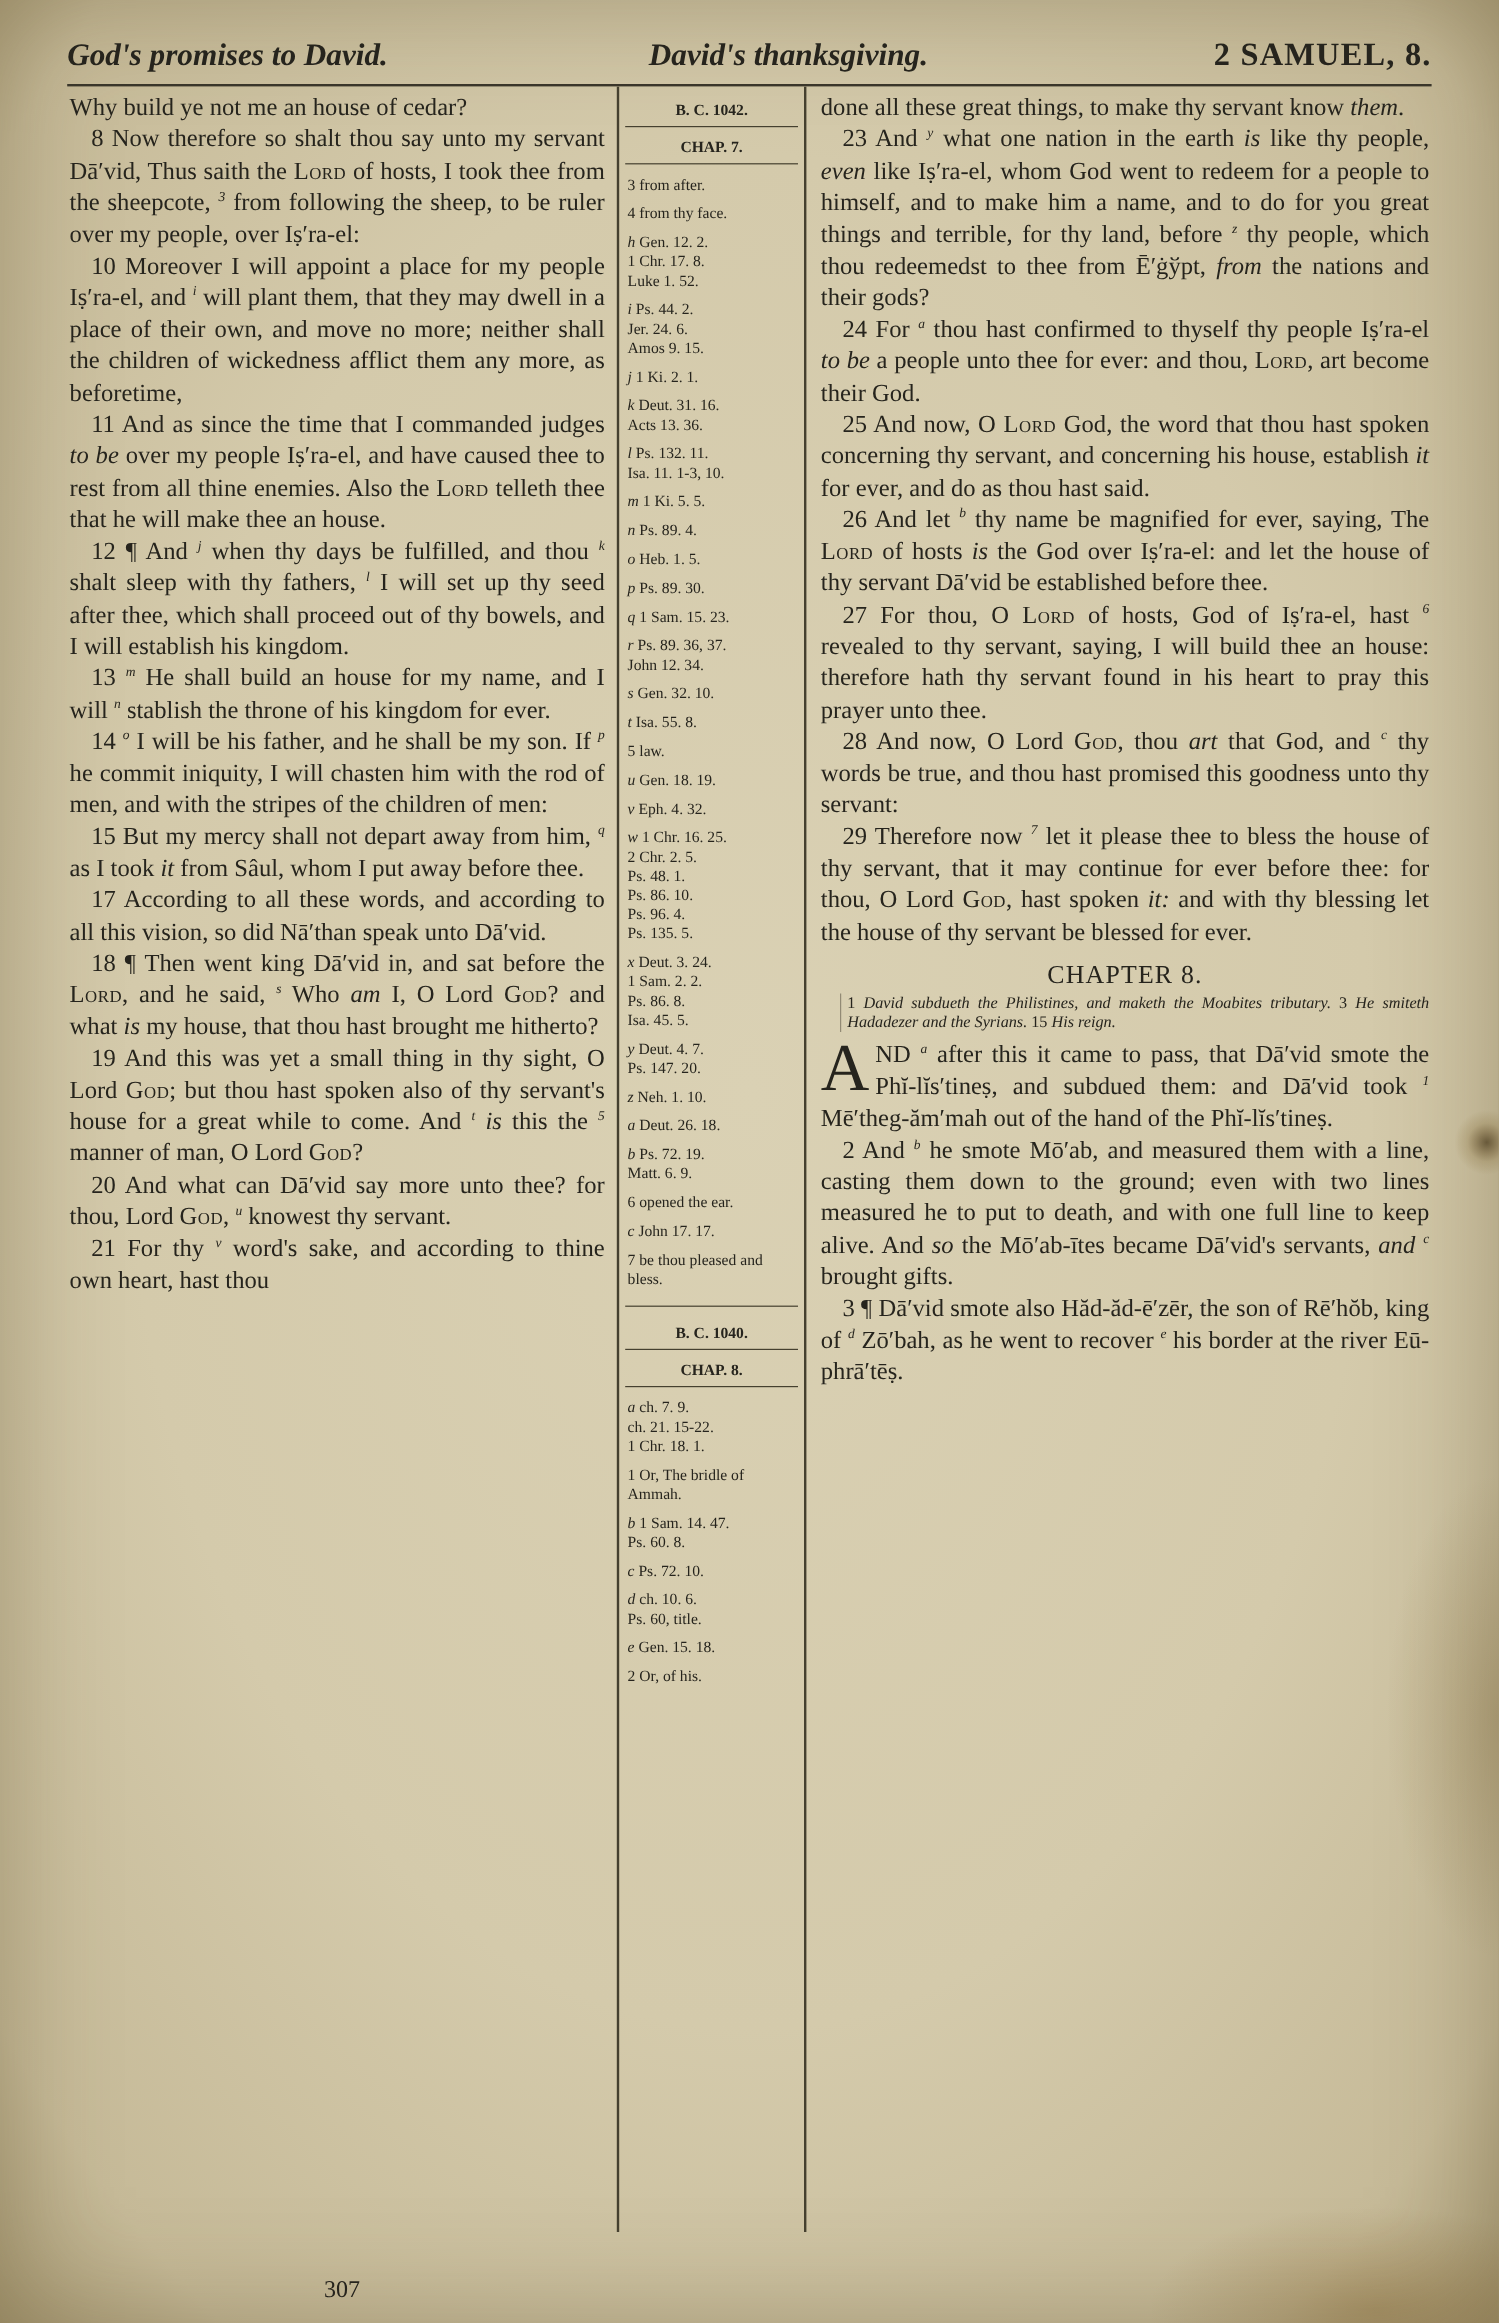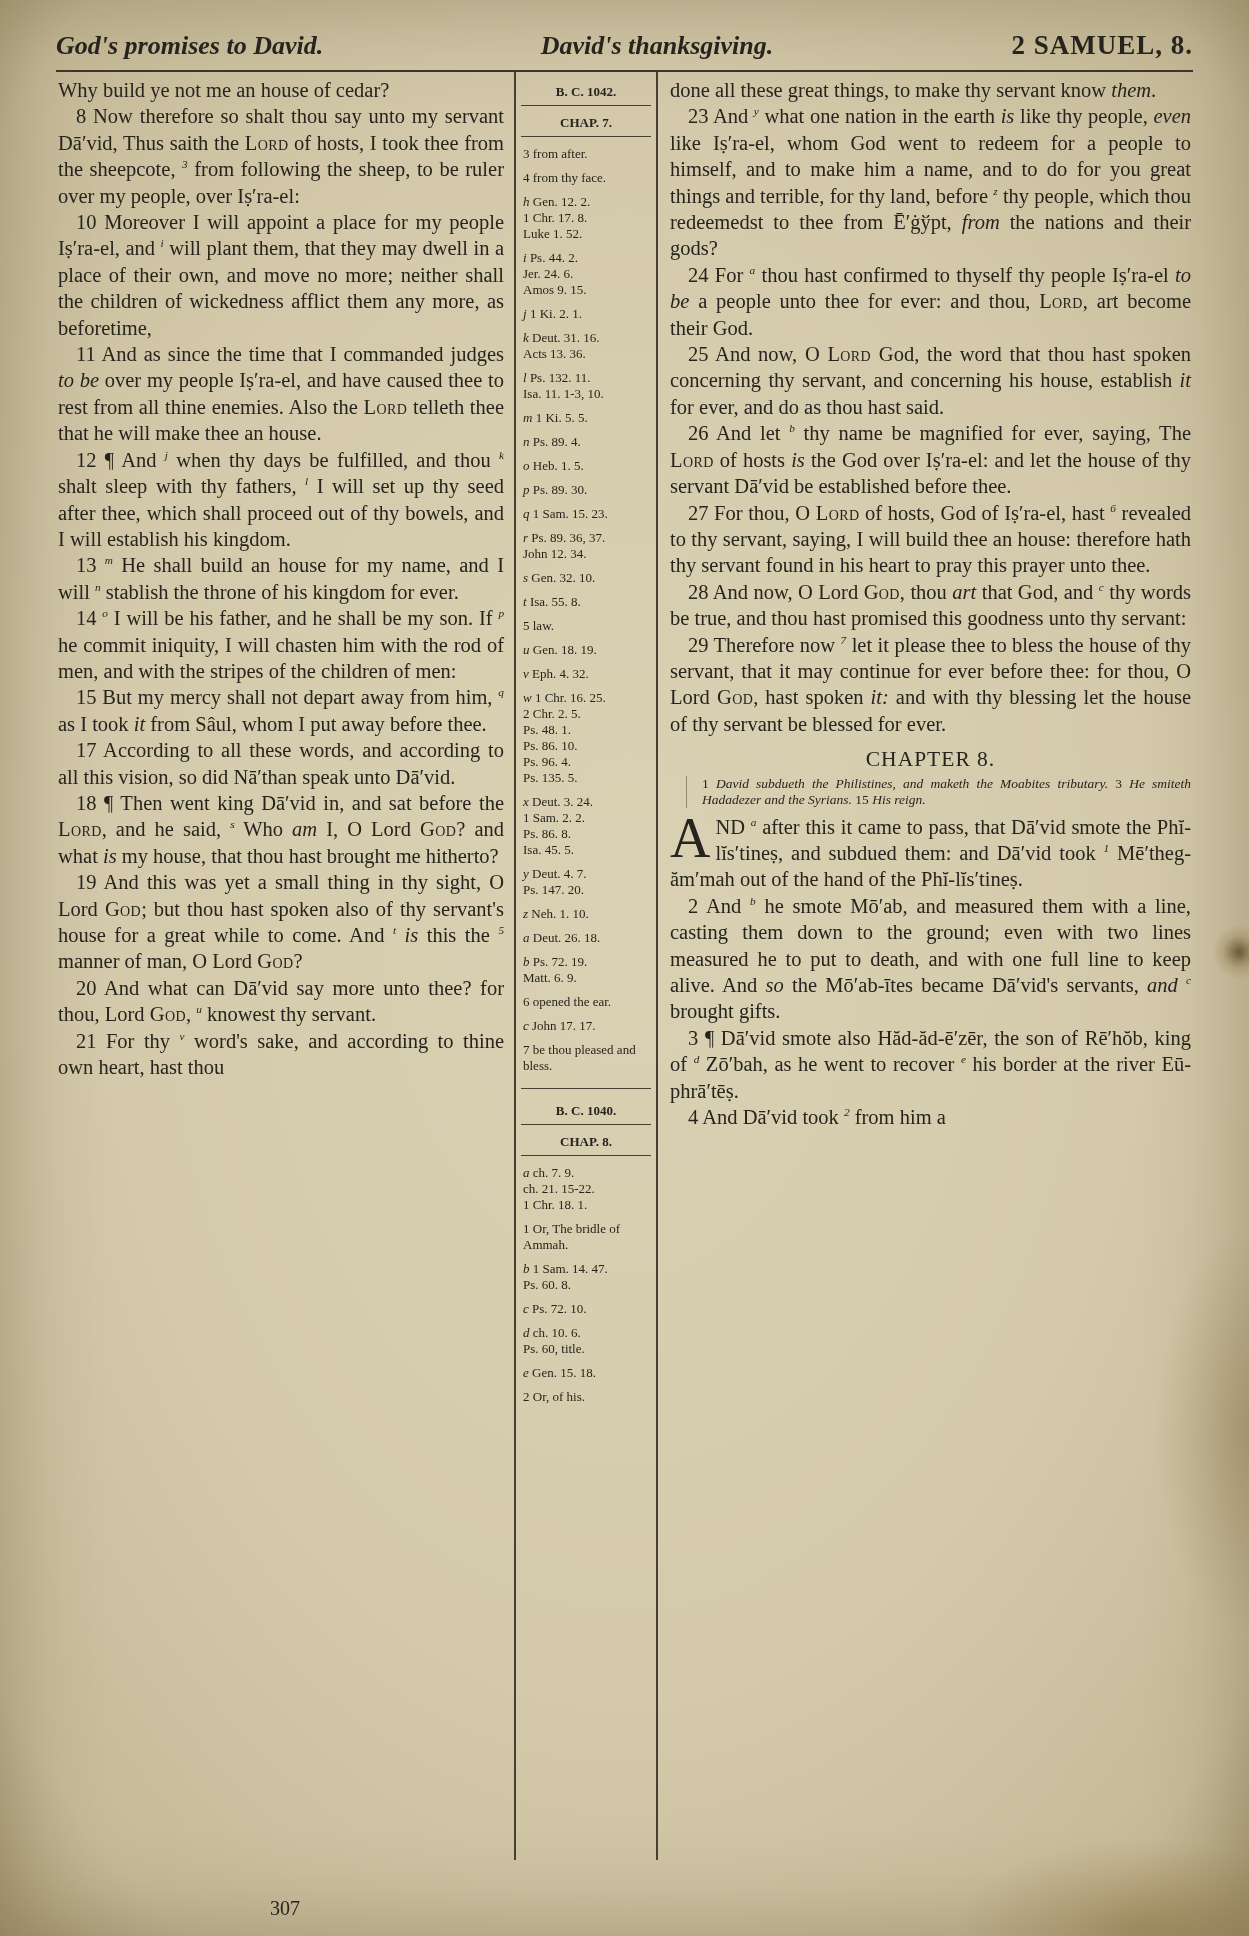--- a/index.html
+++ b/index.html
@@ -34,32 +34,32 @@
   .text-block{
     display:flex;
     height:1788px;
     overflow:hidden;
     font-size:20.5px;
     line-height:26.4px;
   }
   .col{box-sizing:border-box;}
   .col-left{width:458px;padding:5px 10px 0 2px;}
   .col-refs{
-    width:144px;
+    width:158px;
     border-left:2px solid #45402f;
     border-right:2px solid #45402f;
     padding:6px 7px;
     font-size:13px;
     line-height:16px;
   }
   .col-right{flex:1;padding:5px 2px 0 12px;}
   .para{text-align:justify;text-indent:18px;hyphens:auto;}
   .para.cont{text-indent:0;}
   .para.heading{text-align:center;text-indent:0;font-size:21.5px;letter-spacing:1px;margin:9px 0 3px 0;}
-  .para.summary{font-size:13.5px;line-height:16px;text-align:justify;text-indent:0;margin:0 0 6px 16px;border-left:1px solid rgba(60,54,42,.45);padding-left:15px;}
+  .para.summary{font-size:13.5px;line-height:16px;text-align:justify;text-indent:0;margin:0 0 6px 16px;border-left:1px solid rgba(60,54,42,.45);padding-left:5px;}
   .para.dropcap{text-indent:0;}
   .dc{float:left;font-size:56px;line-height:43px;padding:3px 5px 0 0;font-weight:normal;}
   sup.rf{font-size:0.55em;line-height:0;}
   .sc{font-variant:small-caps;letter-spacing:0.4px;}
   .ref{margin:8px 0;text-align:left;}
   .ref.bc,.ref.chap{
     font-weight:bold;text-align:center;
     border-bottom:1.5px solid #45402f;
     padding-bottom:5px;margin:6px -2px 9px -2px;
   }
@@ -142,17 +142,16 @@
         <div class="para verse">25 And now, O <span class="sc">Lord</span> God, the word that thou hast spoken concerning thy servant, and concerning his house, establish <i>it</i> for ever, and do as thou hast said.</div>
         <div class="para verse">26 And let <sup class="rf"><i>b</i></sup> thy name be magnified for ever, saying, The <span class="sc">Lord</span> of hosts <i>is</i> the God over Iṣ′ra-el: and let the house of thy servant Dā′vid be established before thee.</div>
         <div class="para verse">27 For thou, O <span class="sc">Lord</span> of hosts, God of Iṣ′ra-el, hast <sup class="rf"><i>6</i></sup> revealed to thy servant, saying, I will build thee an house: therefore hath thy servant found in his heart to pray this prayer unto thee.</div>
         <div class="para verse">28 And now, O Lord <span class="sc">God</span>, thou <i>art</i> that God, and <sup class="rf"><i>c</i></sup> thy words be true, and thou hast promised this goodness unto thy servant:</div>
         <div class="para verse">29 Therefore now <sup class="rf"><i>7</i></sup> let it please thee to bless the house of thy servant, that it may continue for ever before thee: for thou, O Lord <span class="sc">God</span>, hast spoken <i>it:</i> and with thy blessing let the house of thy servant be blessed for ever.</div>
         <div class="para heading">CHAPTER 8.</div>
         <div class="para summary">1 <i>David subdueth the Philistines, and maketh the Moabites tributary.</i> 3 <i>He smiteth Hadadezer and the Syrians.</i> 15 <i>His reign.</i></div>
         <div class="para dropcap"><span class="dc">A</span>ND <sup class="rf"><i>a</i></sup> after this it came to pass, that Dā′vid smote the Phĭ-lĭs′tineṣ, and subdued them: and Dā′vid took <sup class="rf"><i>1</i></sup> Mē′theg-ăm′mah out of the hand of the Phĭ-lĭs′tineṣ.</div>
         <div class="para verse">2 And <sup class="rf"><i>b</i></sup> he smote Mō′ab, and measured them with a line, casting them down to the ground; even with two lines measured he to put to death, and with one full line to keep alive. And <i>so</i> the Mō′ab-ītes became Dā′vid's servants, <i>and</i> <sup class="rf"><i>c</i></sup> brought gifts.</div>
         <div class="para verse">3 ¶ Dā′vid smote also Hăd-ăd-ē′zēr, the son of Rē′hŏb, king of <sup class="rf"><i>d</i></sup> Zō′bah, as he went to recover <sup class="rf"><i>e</i></sup> his border at the river Eū-phrā′tēṣ.</div>
-        <div class="para verse">4 And Dā′vid took <sup class="rf"><i>2</i></sup> from him a</div>
       </div>
   </div>
   <div class="pageno">307</div>
 </div>
 
 </body></html>

